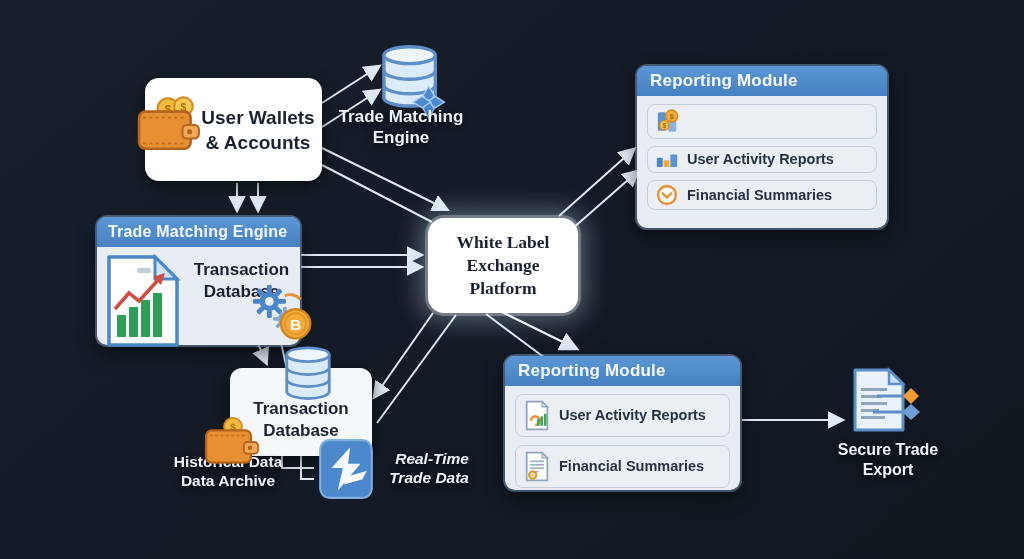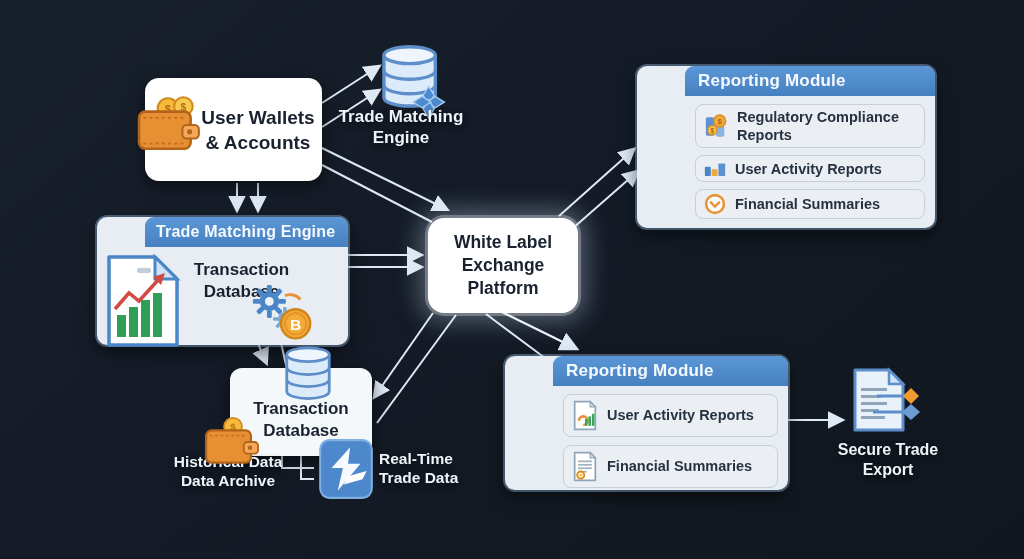--- a/index.html
+++ b/index.html
@@ -2,23 +2,23 @@
 <html><head>
 <meta charset="utf-8">
 <style>
   html,body{margin:0;padding:0;background:#0c121a;}
   #stage{position:relative;width:1024px;height:559px;overflow:hidden;
     background:linear-gradient(140deg,#18202c 0%,#141b26 45%,#11171f 100%);
     font-family:"Liberation Sans",sans-serif;}
   #connectors{position:absolute;inset:0;z-index:1;}
   .node{position:absolute;z-index:2;}
   .whitebox{background:#ffffff;border-radius:14px;box-shadow:0 5px 16px rgba(0,0,0,.55);}
-  .glow{box-shadow:0 0 0 3px rgba(255,255,255,.28),0 0 24px 8px rgba(210,230,255,.35);}
+  .glow{box-shadow:0 0 0 3px rgba(255,255,255,.28),0 0 24px 8px rgba(210,230,255,.35);font-family:Liberation Serif, serif;}
   .panel{background:#e7edf3;border-radius:10px;
-    box-shadow:0 0 0 2px rgba(150,190,230,.4),0 7px 18px rgba(0,0,0,.55);padding-left:48px;}
+    box-shadow:0 0 0 2px rgba(150,190,230,.4),0 7px 18px rgba(0,0,0,.55);}
   .hdr{height:30px;background:linear-gradient(#5b97d6,#4680c0);color:#f4f9ff;
     font-weight:bold;font-size:17px;line-height:30px;padding-left:13px;
     letter-spacing:.2px;border-radius:9px 9px 0 0;}
   .items{padding:8px 10px 9px 10px;display:flex;flex-direction:column;gap:7px;}
   .item{display:flex;align-items:center;gap:9px;background:#ebeff4;
     border:1.5px solid #c5cfda;border-radius:8px;padding:3px 8px;
     color:#273241;font-weight:bold;font-size:14.5px;line-height:1.25;}
   .ml{white-space:pre-line;}
   .boxlabel{color:#1a2230;font-weight:bold;text-align:center;line-height:1.3;}
   .darklabel{position:absolute;z-index:2;color:#eef4fa;font-weight:bold;
@@ -103,22 +103,20 @@
     <div class="items">
       <div class="item">
         <svg class="icon" width="24" height="27" viewBox="0 0 26 28">
           <rect x="2" y="4" width="9" height="20" rx="2" fill="#5b93d2"></rect>
           <rect x="13" y="13" width="9" height="12" rx="2" fill="#89b4e2"></rect>
           <circle cx="17" cy="8" r="6.5" fill="#f2a93b" stroke="#d88c1f" stroke-width="1.5"></circle>
           <text x="17" y="11" font-size="8" font-weight="bold" fill="#a5650e" text-anchor="middle">$</text>
           <circle cx="9" cy="18" r="5" fill="#f6c24e" stroke="#d88c1f" stroke-width="1.5"></circle>
           <text x="9" y="21" font-size="7" font-weight="bold" fill="#a5650e" text-anchor="middle">$</text>
         </svg>
-        <span class="ml">Regulatory Compliance
-Reports</span>
       </div>
       <div class="item">
         <svg class="icon" width="22" height="19" viewBox="0 0 26 22">
           <rect x="1" y="9" width="7" height="11" rx="1" fill="#4a86c8"></rect>
           <rect x="9" y="12" width="7" height="8" rx="1" fill="#f2a93b"></rect>
           <rect x="17" y="5" width="8" height="15" rx="1" fill="#5b93d2"></rect>
         </svg>
         <span>User Activity Reports</span>
       </div>
       <div class="item">
@@ -207,21 +205,21 @@
     <circle cx="51" cy="35.5" r="2.5" fill="#b3641a"></circle>
   </svg>
   <div class="darklabel" style="left:158px;top:452px;width:140px;font-size:15.5px;">Historical Data
 Data Archive</div>
 
   <svg class="node icon" style="left:317px;top:437px;" width="58" height="64" viewBox="0 0 56 62">
     <rect x="3" y="3" width="50" height="56" rx="9" fill="#4d88cc" stroke="#7fb0e0" stroke-width="2"></rect>
     <path d="M32,10 L14,30 H25 L20,52 L42,26 H30 Z" fill="#ffffff" opacity="0.95"></path>
     <polygon points="30,38 48,33 44,41 26,46" fill="#ffffff"></polygon>
   </svg>
-  <div class="darklabel" style="left:379px;top:449px;width:90px;font-size:15.5px;text-align:left;">Real-Time
+  <div class="darklabel" style="left:379px;top:449px;width:90px;font-size:15.5px;text-align:right;font-style:italic;">Real-Time
 Trade Data</div>
 
   <div class="node panel" style="left:505px;top:356px;width:235px;height:134px;">
     <div class="hdr">Reporting Module</div>
     <div class="items" style="gap:8px;">
       <div class="item" style="padding:5px 8px;">
         <svg class="icon" width="26" height="31" viewBox="0 0 30 36">
           <path d="M3,2 H21 L27,8 V34 H3 Z" fill="#ffffff" stroke="#8fa6ba" stroke-width="2"></path>
           <path d="M21,2 L21,8 H27 Z" fill="#dbe6f0" stroke="#8fa6ba" stroke-width="1.5"></path>
           <path d="M8,24 a5,5 0 1 1 5,5" fill="none" stroke="#e8923a" stroke-width="3"></path>

